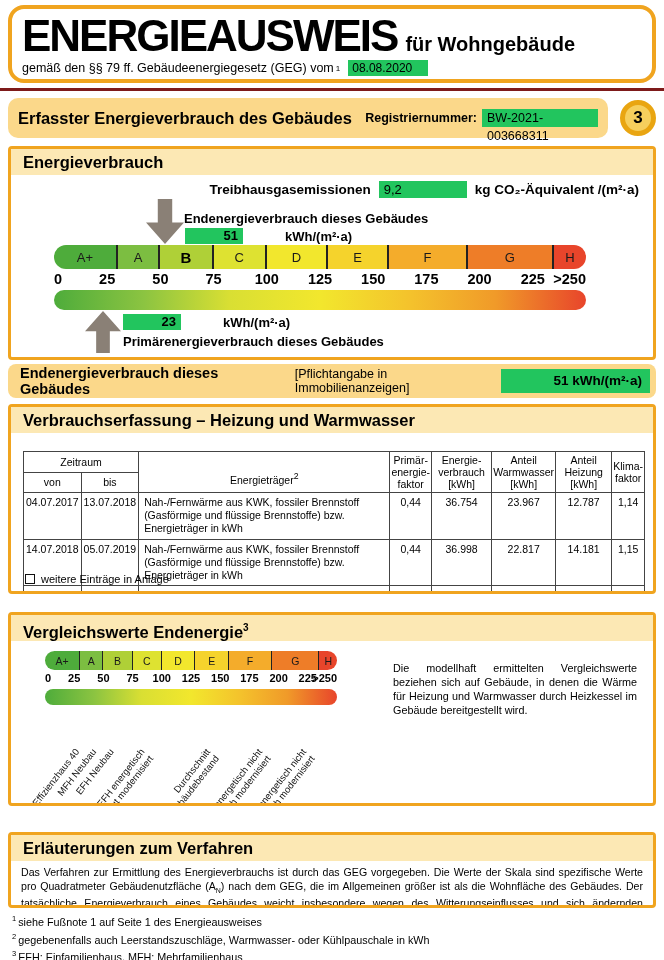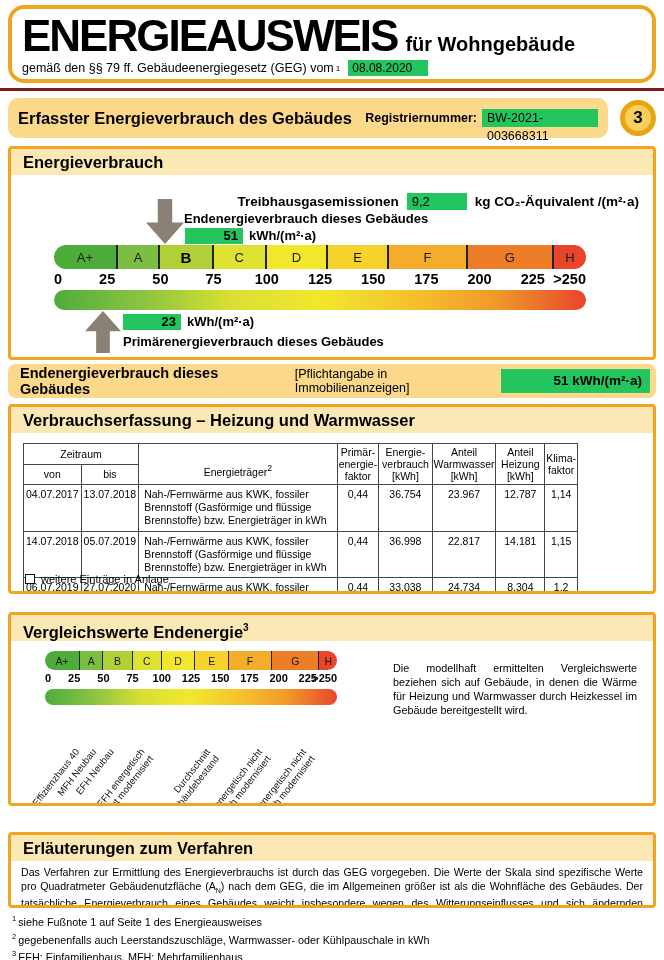--- a/index.html
+++ b/index.html
@@ -32,27 +32,27 @@
   
   .section { position:absolute; left:8px; width:648px; border:3px solid #F0A41F;
     border-radius:4px; background:#fff; overflow:hidden; }
   .section-head { background:#FCE8B4; height:26px; line-height:26px; padding-left:12px;
     font-size:16.5px; font-weight:bold; }
   .section-head sup { font-size:10px; }
 
   
   #sec-energy { top:146px; height:214px; }
   .ghg-row { position:absolute; right:14px; top:28px; display:flex; align-items:center; font-size:13.5px; font-weight:bold; }
-  .ghg-box { width:60px; height:17px; font-size:13px; font-weight:normal; line-height:17px; padding-left:5px; margin:16px 8px; }
+  .ghg-box { width:88px; height:17px; font-size:13px; font-weight:normal; line-height:17px; padding-left:5px; margin:4px 8px; }
   .arrow-down { position:absolute; left:135px; top:50px; width:38px; height:45px; background:#8A8076;
     clip-path:polygon(31% 0,69% 0,69% 52%,100% 52%,50% 100%,0 52%,31% 52%); }
   .arrow-up { position:absolute; left:74px; top:162px; width:36px; height:42px; background:#8A8076;
     clip-path:polygon(50% 0,100% 48%,69% 48%,69% 100%,31% 100%,31% 48%,0 48%); }
   .end-label { position:absolute; left:173px; top:62px; font-size:13px; font-weight:bold; }
-  .value-row { position:absolute; display:flex; align-items:flex-start; font-size:13px; font-weight:bold; }
+  .value-row { position:absolute; display:flex; align-items:flex-end; font-size:13px; font-weight:bold;gap:36px; }
   .val-box { width:58px; height:16px; line-height:16px; text-align:right; padding-right:5px; margin-right:6px; }
   #end-value-row { left:174px; top:79px; }
   #primary-value-row { left:112px; top:165px; }
   .primary-label { position:absolute; left:112px; top:185px; font-size:13px; font-weight:bold; }
 
   
   .scale-wrap { position:absolute; }
   #main-scale { left:43px; top:96px; width:532px; }
   .class-band { display:flex; border-radius:13px; overflow:hidden; }
   #main-scale .class-band { height:24px; }
@@ -79,21 +79,21 @@
   
   .end-band { position:absolute; left:8px; top:364px; width:648px; height:34px;
     background:#FBD88A; border-radius:8px; display:flex; align-items:center; padding:0 6px 0 12px; }
   .end-band-title { font-size:14.5px; font-weight:bold; }
   .end-band-note { font-size:12.5px; margin-left:8px; }
   .end-band-value { margin-left:auto; width:152px; height:24px; line-height:24px;
     text-align:right; padding-right:8px; font-size:13.5px; font-weight:bold; }
 
   
   #sec-consumption { top:404px; height:190px; }
-  .ctable { position:absolute; left:12px; top:36px; width:555px; border-collapse:collapse; }
+  .ctable { position:absolute; left:12px; top:44px; width:622px; border-collapse:collapse; }
   .ctable th, .ctable td { border:1px solid #444; font-weight:normal; font-size:10.5px; }
   .ctable th { text-align:center; vertical-align:middle; white-space:pre-line; line-height:1.15; padding:2px 1px; }
   .ctable td { text-align:center; vertical-align:top; padding:3px 2px; height:34px; line-height:1.25; }
   .ctable td.et { text-align:left; padding:3px 5px; }
   .checkbox-row { position:absolute; left:14px; bottom:6px; display:flex; align-items:center; font-size:11px; }
   .checkbox { width:10px; height:10px; border:1.5px solid #111; background:#fff; margin-right:6px; }
 
   
   #sec-comparison { top:612px; height:194px; }
   .cmp-labels { position:absolute; left:34px; top:132px; width:292px; height:86px; }

